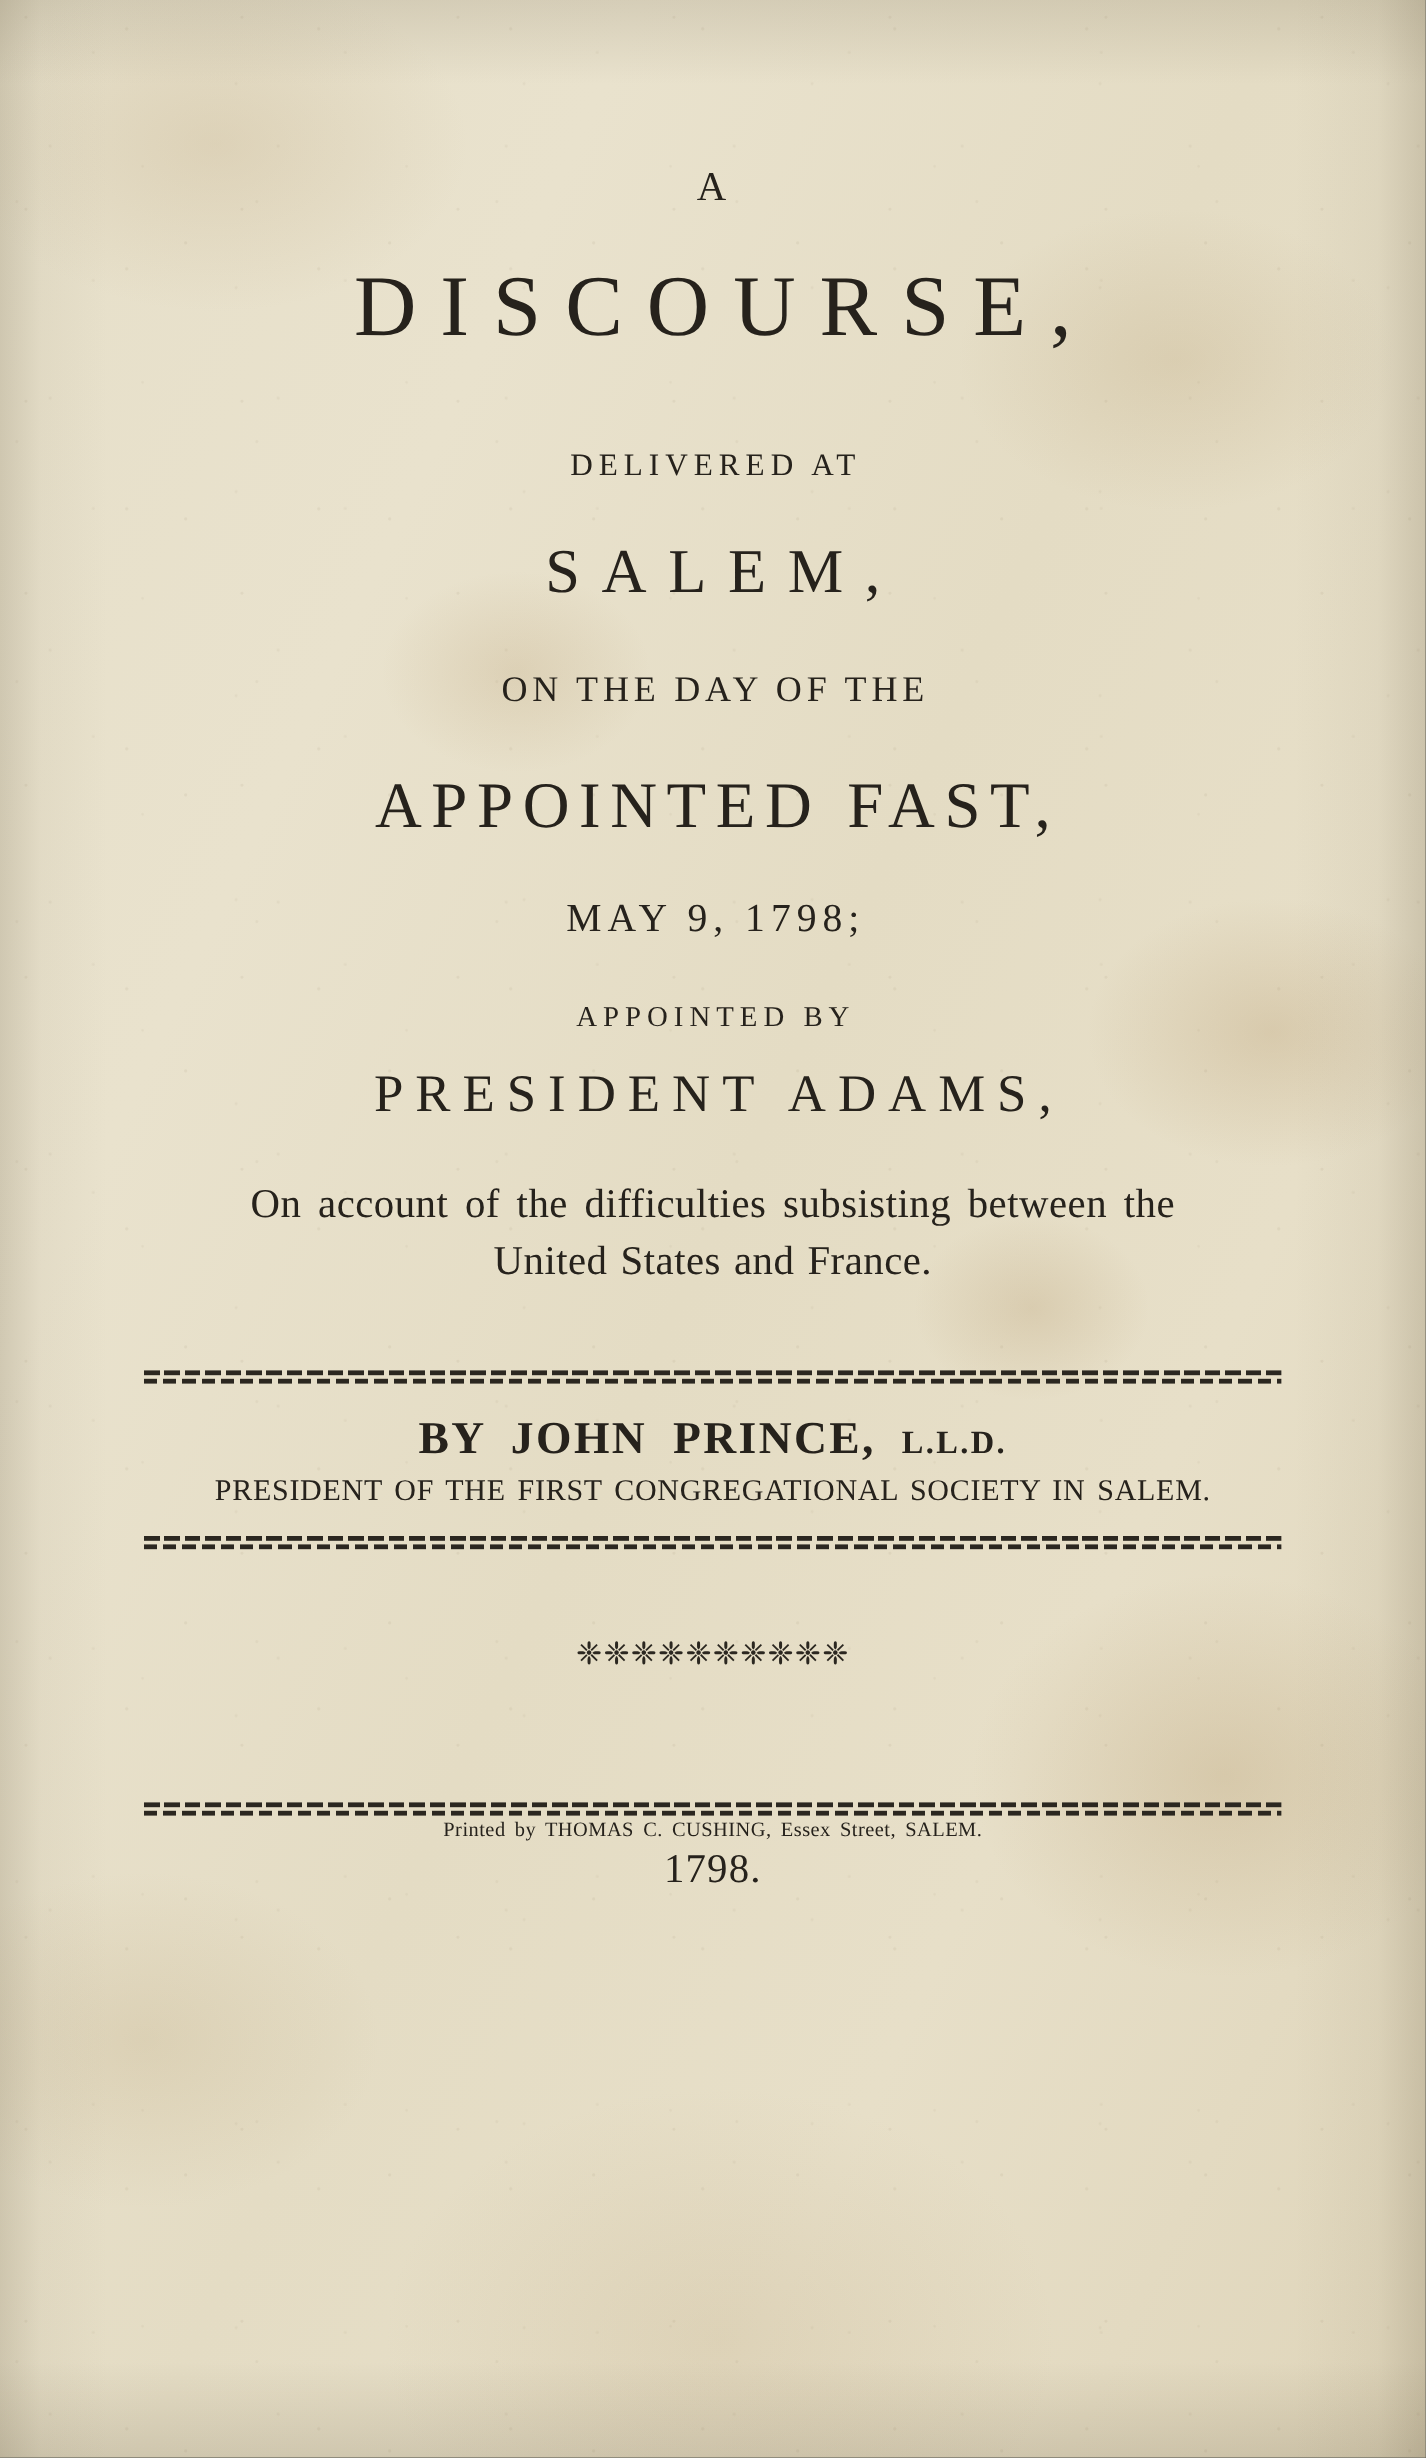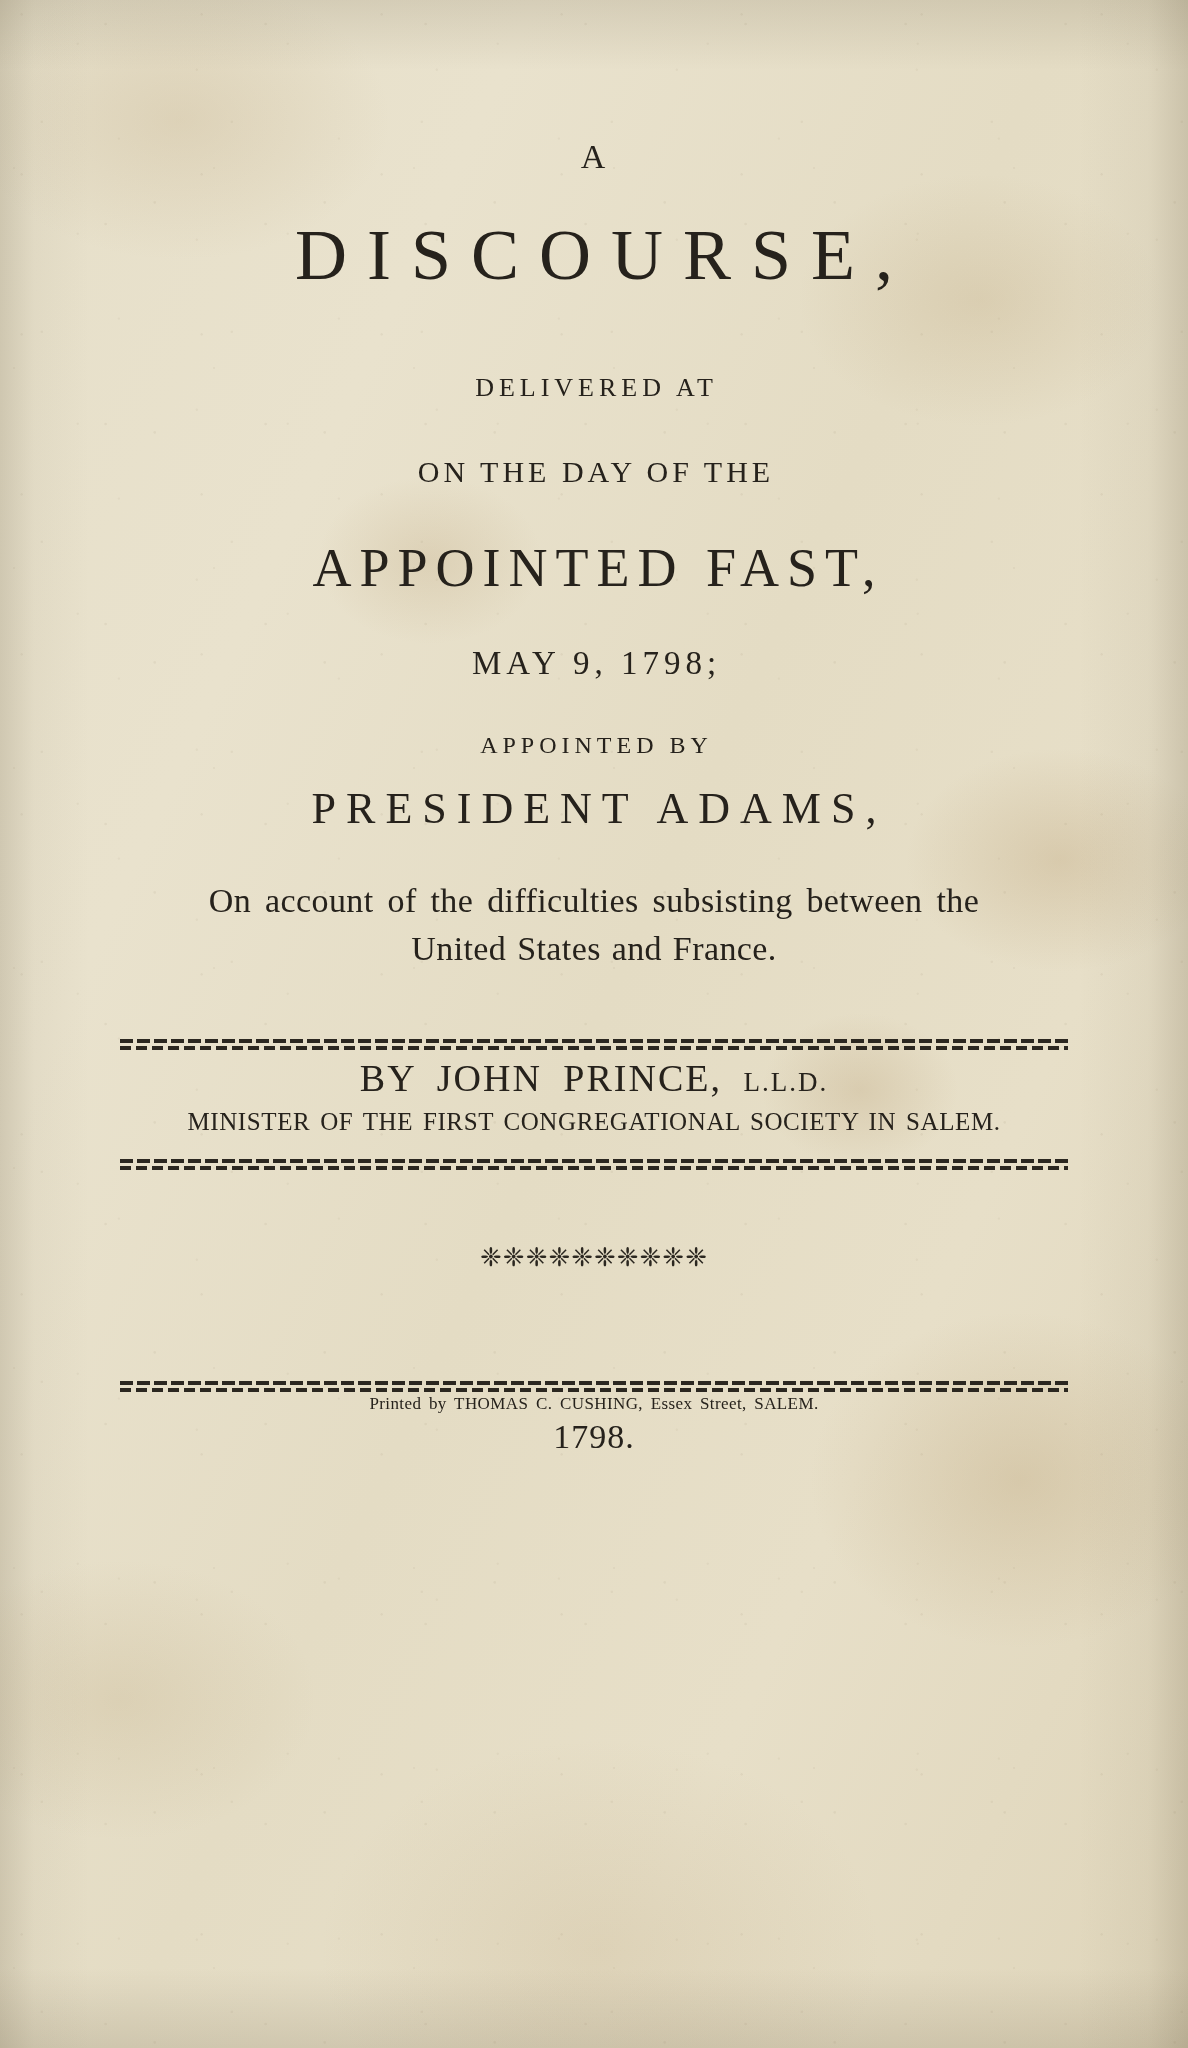--- a/index.html
+++ b/index.html
@@ -155,22 +155,23 @@
   }
   .rule span.r1 { top: 1px; }
   .rule span.r2 { top: 8px; background-image: repeating-linear-gradient(90deg,#2b2720 0px,#2b2720 11px,rgba(0,0,0,0) 11px,rgba(0,0,0,0) 16px); }
   .rule-1 { margin-top: 70px; }
   .rule-2 { margin-top: 22px; }
   .rule-3 { margin-top: 112px; }
 
   .l-by {
     font-size: 38px;
     letter-spacing: 2px;
-    margin-top: 4px;
+    margin-top: 22px;
     word-spacing: 10px;
+    font-weight: bold;
   }
   .l-by .small {
     font-size: 27px;
     letter-spacing: 2px;
   }
   .l-minister {
     font-size: 25px;
     letter-spacing: 0.6px;
     margin-top: 8px;
     word-spacing: 3px;
@@ -205,20 +206,21 @@
 
 <div class="page">
   <div class="content">
 
     <div class="line l-a">A</div>
 
     <div class="line l-discourse">DISCOURSE,</div>
 
     <div class="line l-delivered">DELIVERED AT</div>
 
+    <div class="line l-salem">SALEM,</div>
 
     <div class="line l-ontheday">ON THE DAY OF THE</div>
 
     <div class="line l-national">APPOINTED FAST,</div>
 
     <div class="line l-may">MAY 9, 1798;</div>
 
     <div class="line l-appointed">APPOINTED BY</div>
 
     <div class="line l-president">PRESIDENT ADAMS,</div>
@@ -230,21 +232,21 @@
       <span class="r1"></span>
         <span class="r2"></span>
     </div>
 
     <div class="line l-by">
       <span>BY</span>
       <span>JOHN PRINCE,</span>
       <span class="small">L.L.D.</span>
     </div>
 
-    <div class="line l-minister">MINISTER OF THE FIRST CONGREGATIONAL SOCIETY IN SALEM.</div>
+    <div class="line l-minister">PRESIDENT OF THE FIRST CONGREGATIONAL SOCIETY IN SALEM.</div>
 
     <div class="rule rule-2">
       <span class="r1"></span>
         <span class="r2"></span>
     </div>
 
     <div class="ornament">❈❈❈❈❈❈❈❈❈❈</div>
 
     <div class="rule rule-3">
       <span class="r1"></span>

